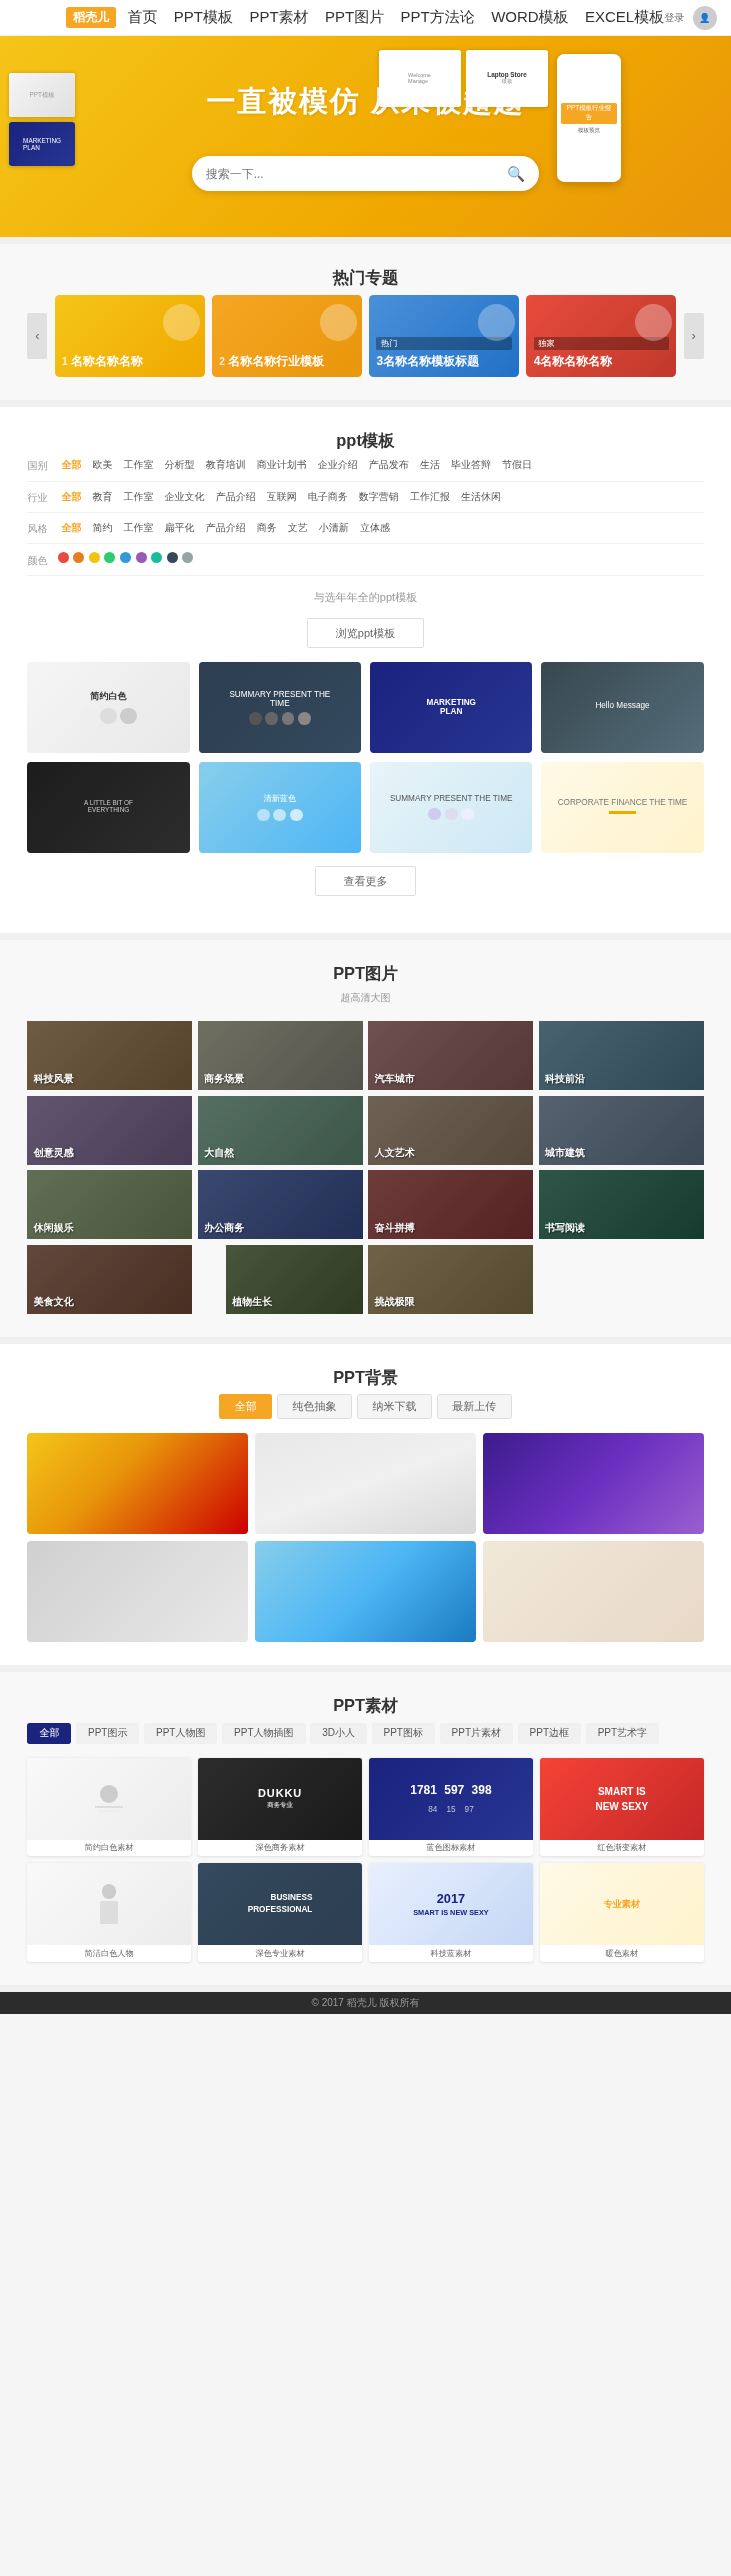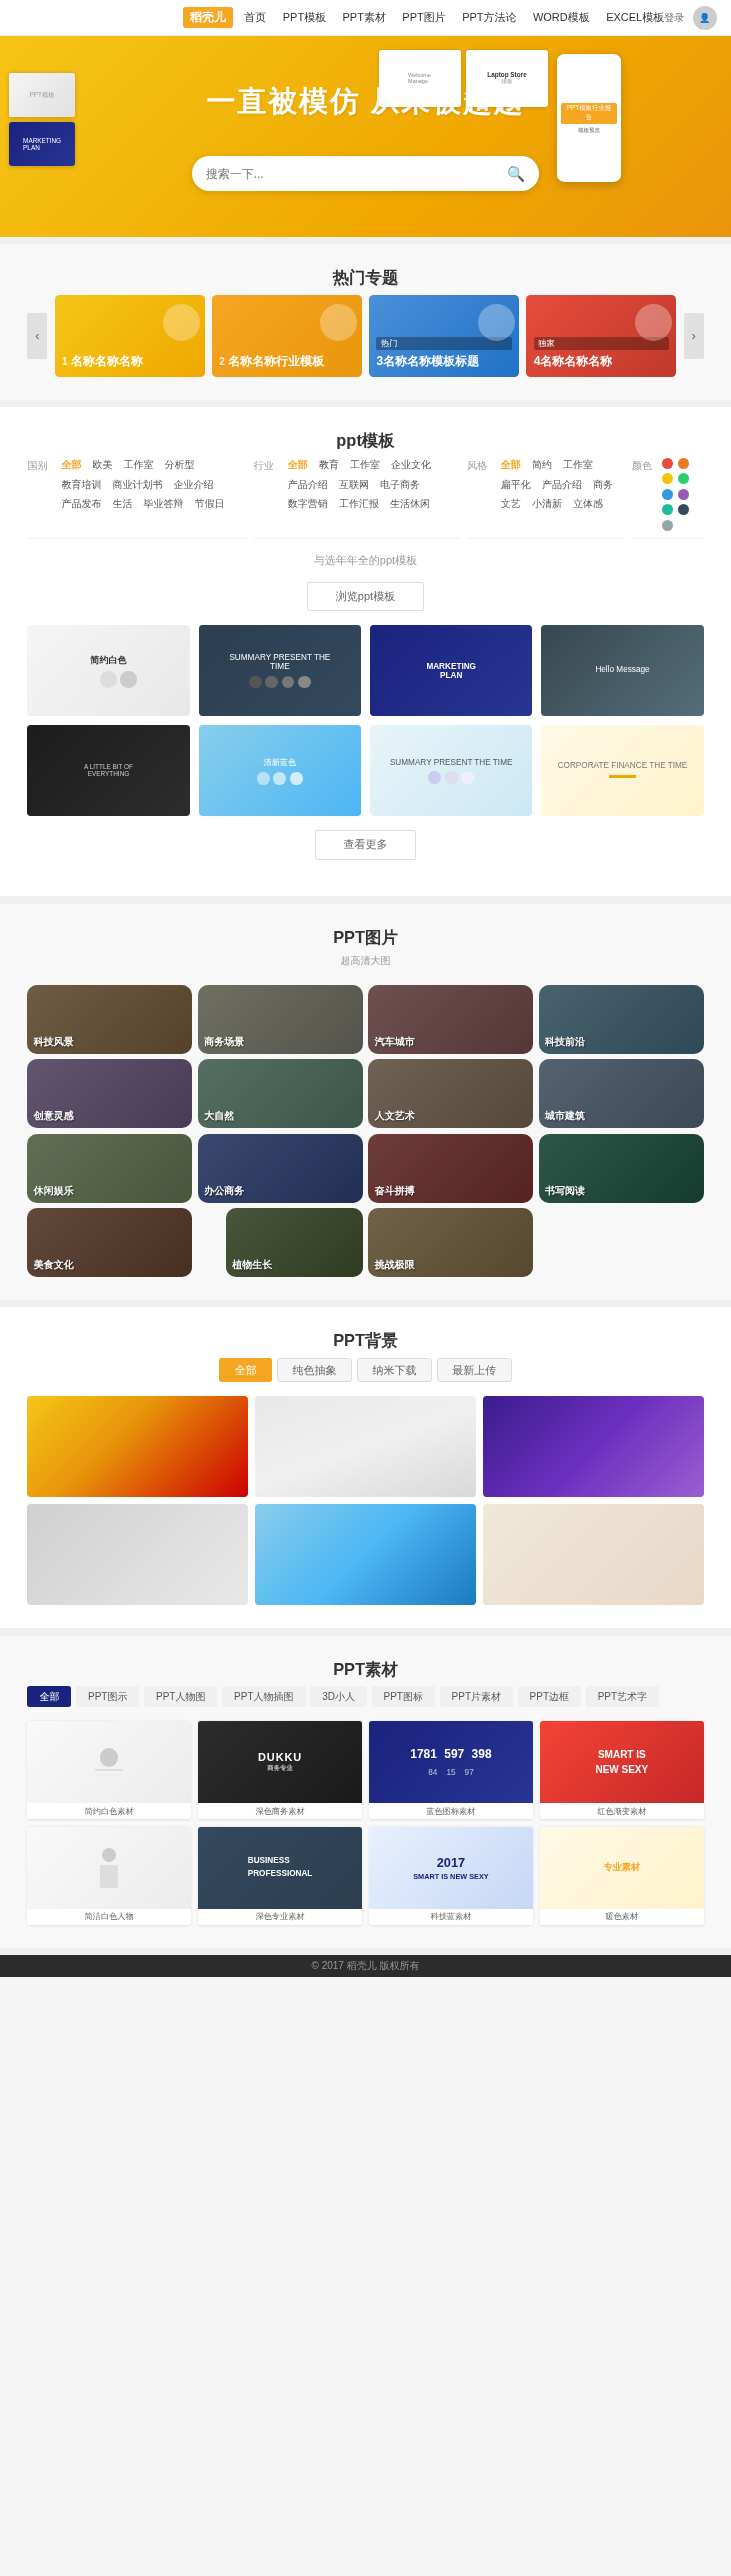--- a/index.html
+++ b/index.html
@@ -2,21 +2,21 @@
 <html style="font-size:14.6px"><head>
   <meta charset="utf-8">
   <style>
     * { margin: 0; padding: 0; box-sizing: border-box; }
     body { font-family: 'Microsoft YaHei', Arial, sans-serif; background: #f5f5f5; width: 731px; overflow-x: hidden; }
 
     
     .nav { background: #fff; height: 36px; display: flex; align-items: center; padding: 0 13.7px; border-bottom: 0.9px solid #eee; font-size: 10px; color: #666; justify-content: flex-end; }
     .nav-left { display: flex; align-items: center; gap: 3.7px; }
     .nav-logo { background: #f5a623; color: #fff; font-weight: bold; font-size: 12px; padding: 1.8px 7.3px; border-radius: 2.7px; margin-right: 7.3px; }
-    .nav-links { display: flex; gap: 16.4px; font-size: 11px; color: #333; }
+    .nav-links { display: flex; gap: 16.4px; font-size: 15px; color: #333; }
     .nav-links span { cursor: pointer; }
     .nav-right { display: flex; align-items: center; gap: 9.1px; font-size: 10px; }
     .nav-avatar { width: 24px; height: 24px; border-radius: 50%; background: #ccc; overflow: hidden; display: flex; align-items: center; justify-content: center; font-size: 9.1px; }
 
     
     .hero { background: linear-gradient(135deg, #f5c518 0%, #f0a800 60%, #e8960a 100%); height: 201px; position: relative; display: flex; flex-direction: column; align-items: center; justify-content: center; overflow: hidden; }
     .hero-title { font-size: 29px; color: #fff; font-weight: bold; text-shadow: 0.9px 0.9px 2.7px rgba(0,0,0,0.1); margin-bottom: 34px; letter-spacing: 1.8px; }
     .hero-search { display: flex; align-items: center; background: #fff; border-radius: 23px; width: 347px; height: 35px; padding: 0 13.7px; box-shadow: 0 1.8px 7.3px rgba(0,0,0,0.15); }
     .hero-search input { flex: 1; border: none; outline: none; font-size: 12px; color: #999; background: transparent; }
     .hero-search-icon { color: #f5a623; font-size: 14.6px; }
@@ -32,21 +32,21 @@
     .hot-card-1 { background: linear-gradient(135deg, #f5c518, #f0a800); }
     .hot-card-2 { background: linear-gradient(135deg, #f5a623, #e8960a); }
     .hot-card-3 { background: linear-gradient(135deg, #4a90d9, #2171c7); }
     .hot-card-4 { background: linear-gradient(135deg, #e74c3c, #c0392b); }
     .hot-card-label { background: rgba(0,0,0,0.3); color: #fff; font-size: 8.2px; padding: 0.9px 4.6px; border-radius: 1.8px; display: inline-block; margin-bottom: 2.7px; }
     .hot-card-title { color: #fff; font-size: 12px; font-weight: bold; }
     .hot-card-img { position: absolute; right: 4.6px; top: 9.1px; width: 37px; height: 37px; background: rgba(255,255,255,0.3); border-radius: 50%; }
 
     
     .ppt-section { background: #fff; padding: 23px 27.4px; }
-    .ppt-filters { display: flex; flex-direction: row; gap: 7.3px; margin-bottom: 13.7px; }
+    .ppt-filters { display: flex; flex-direction: column; gap: 7.3px; margin-bottom: 13.7px; }
     .filter-row { display: flex; align-items: flex-start; gap: 7.3px; font-size: 10px; border-bottom: 0.9px solid #f0f0f0; padding-bottom: 7.3px; }
     .filter-label { color: #999; min-width: 23px; padding-top: 1.8px; }
     .filter-tags { display: flex; flex-wrap: wrap; gap: 3.7px; }
     .filter-tag { color: #555; cursor: pointer; padding: 0.9px 3.7px; }
     .filter-tag.active { color: #f5a623; font-weight: bold; }
     .color-dot { display: inline-block; width: 11px; height: 11px; border-radius: 50%; cursor: pointer; }
     .load-more-btn { display: block; margin: 13.7px auto; border: 0.9px solid #ddd; background: #fff; padding: 6.4px 27.4px; font-size: 11px; color: #666; cursor: pointer; border-radius: 1.8px; }
 
     
     .template-grid { display: grid; grid-template-columns: repeat(4, 1fr); gap: 9.1px; margin-top: 13.7px; }
@@ -57,21 +57,21 @@
     .thumb-3 { background: linear-gradient(135deg, #1a237e, #283593); }
     .thumb-4 { background: linear-gradient(135deg, #37474f, #546e7a); }
     .thumb-5 { background: linear-gradient(135deg, #1c1c1c, #2d2d2d); }
     .thumb-6 { background: linear-gradient(135deg, #87ceeb, #4db6f5); }
     .thumb-7 { background: linear-gradient(135deg, #e8f4f8, #cce8f5); }
     .thumb-8 { background: linear-gradient(135deg, #fff9e6, #fff3cc); }
 
     
     .ppt-images-section { background: #f8f8f8; padding: 23px 27.4px; }
     .images-grid { display: grid; grid-template-columns: repeat(4, 1fr); gap: 5.5px; }
-    .img-card { height: 69px; border-radius: 10px; display: flex; align-items: flex-end; padding: 4.6px 6.4px; cursor: pointer; position: relative; overflow: hidden; }
+    .img-card { height: 69px; border-radius: 0; display: flex; align-items: flex-end; padding: 4.6px 6.4px; cursor: pointer; position: relative; overflow: hidden; }
     .img-card-label { color: #fff; font-size: 10px; font-weight: bold; text-shadow: 0.9px 0.9px 1.8px rgba(0,0,0,0.5); position: relative; z-index: 1; }
     .img-overlay { position: absolute; inset: 0; background: rgba(0,0,0,0.2); }
     .img-1 { background: linear-gradient(135deg, #8B7355, #6B5335); }
     .img-2 { background: linear-gradient(135deg, #8B8B7A, #696960); }
     .img-3 { background: linear-gradient(135deg, #8B6565, #6B4545); }
     .img-4 { background: linear-gradient(135deg, #5B7B8B, #3B5B6B); }
     .img-5 { background: linear-gradient(135deg, #7B6B8B, #5B4B6B); }
     .img-6 { background: linear-gradient(135deg, #6B8B7B, #4B6B5B); }
     .img-7 { background: linear-gradient(135deg, #8B7B6B, #6B5B4B); }
     .img-8 { background: linear-gradient(135deg, #6B7B8B, #4B5B6B); }
@@ -545,21 +545,21 @@
         <div style="display:flex; flex-direction:column; align-items:center; gap:2.7px;">
           <div style="width:14.6px; height:14.6px; background:#ccc; border-radius:50%;"></div>
           <div style="width:18.3px; height:23px; background:#ddd; border-radius:1.8px;"></div>
         </div>
       </div>
       <div class="mat-title">简洁白色人物</div>
     </div>
 
     <div class="mat-card">
       <div class="mat-thumb mat-thumb-6">
-        <div style="color:#fff; font-size:8.2px; text-align:left; font-weight:bold; line-height:1.5;">
+        <div style="color:#fff; font-size:8.2px; text-align:right; font-weight:bold; line-height:1.5;">
           <div style="font-size:8.2px;">BUSINESS</div>
           <div style="font-size:8.2px;">PROFESSIONAL</div>
         </div>
       </div>
       <div class="mat-title">深色专业素材</div>
     </div>
 
     <div class="mat-card">
       <div class="mat-thumb mat-thumb-7">
         <div style="color:#1a237e; font-size:8.2px; text-align:center; font-weight:bold; line-height:1.5;">

